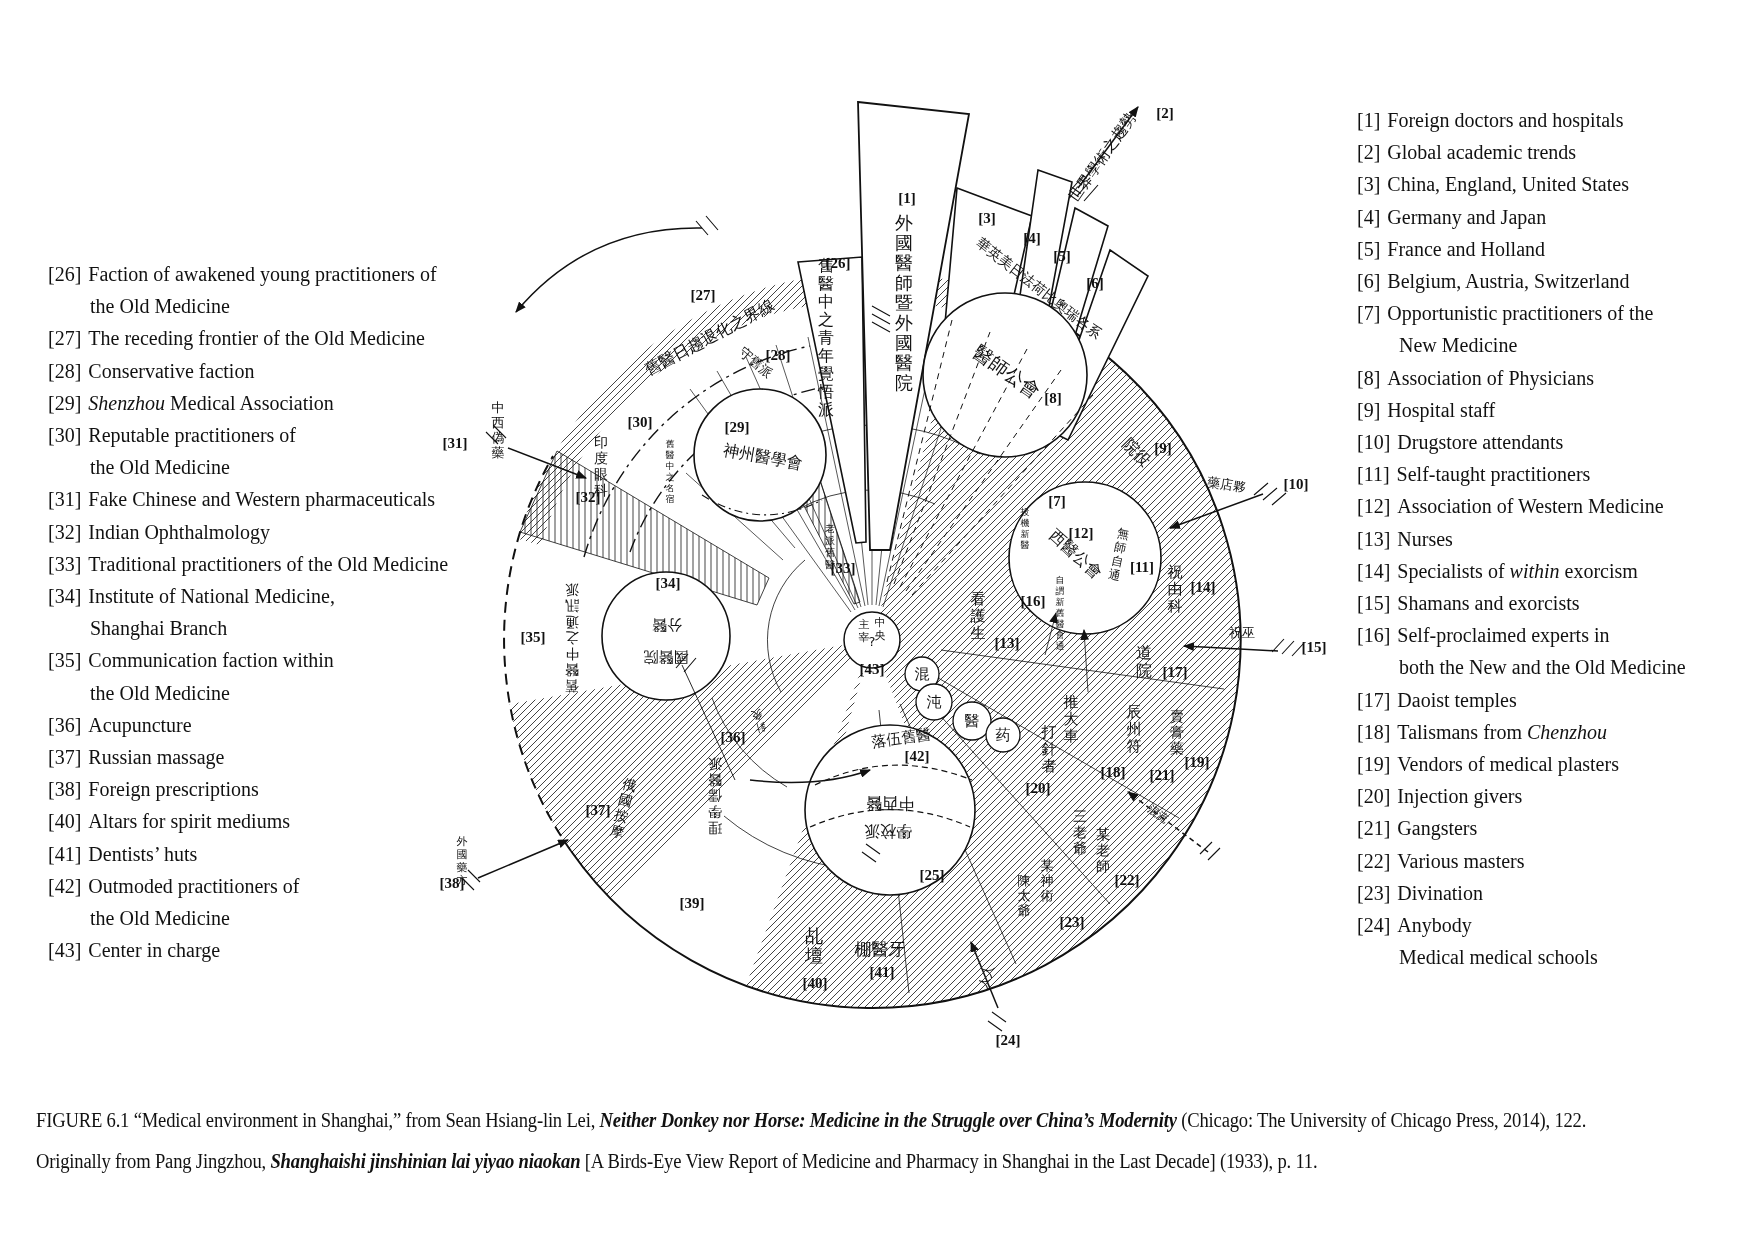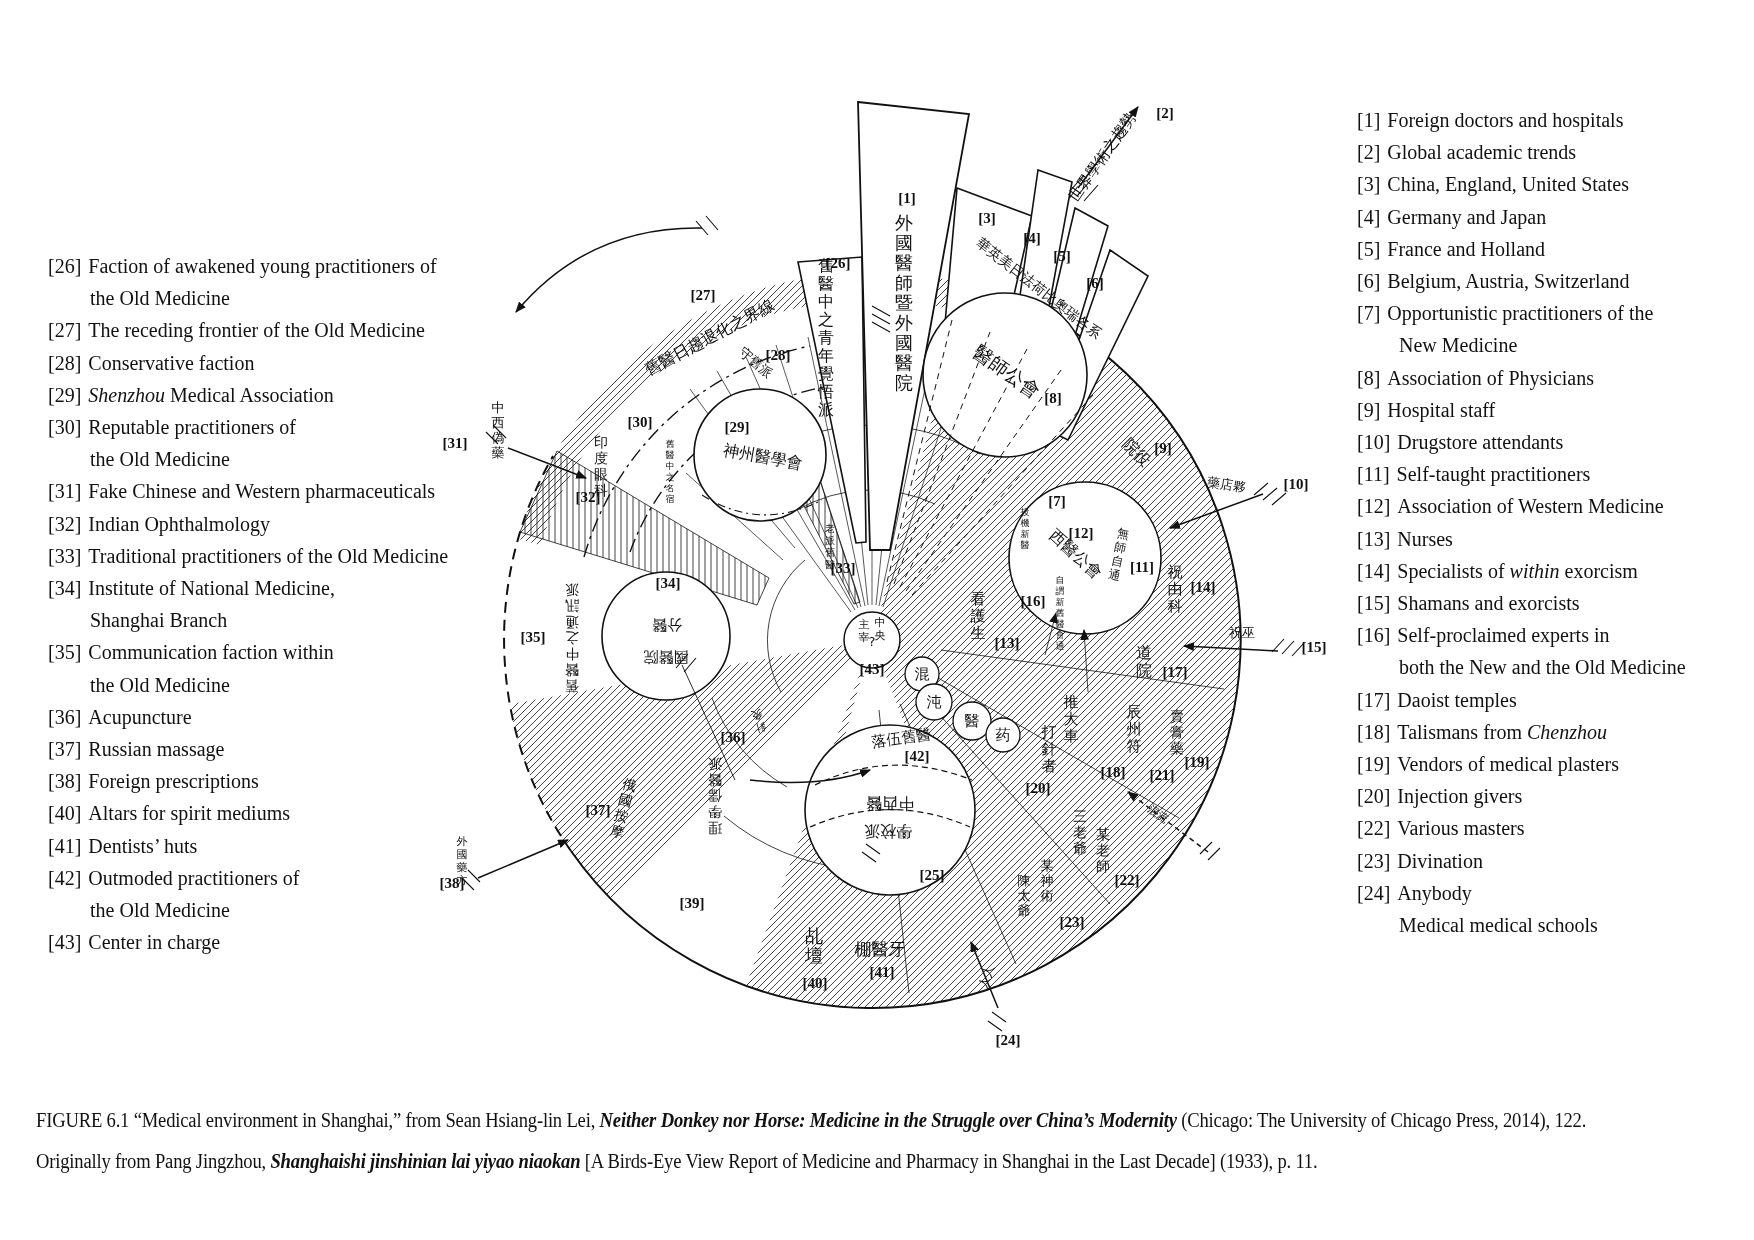--- a/index.html
+++ b/index.html
@@ -1,19 +1,19 @@
 <!DOCTYPE html>
 <html><head>
 <meta charset="utf-8">
 <style>
   html,body{margin:0;padding:0;background:#e8e8e8;}
   .page{position:relative;width:1754px;height:1240px;background:#ffffff;overflow:hidden;
         font-family:"Liberation Serif",serif;color:#111;}
   .legend{position:absolute;font-size:20px;line-height:32.2px;white-space:nowrap;}
-  .legend-left{left:48px;top:250px;}
+  .legend-left{left:48px;top:258px;}
   .legend-right{left:1357px;top:104px;}
   .leg-line.wrap{padding-left:42px;}
   .leg-num{margin-right:7px;}
   .caption{position:absolute;left:36px;top:1100px;width:1700px;font-size:20px;
            transform:scaleX(.93);transform-origin:left top;letter-spacing:-.2px;}
   .caption p{margin:0;line-height:41px;white-space:nowrap;}
   .caption .bi{font-weight:700;font-style:italic;}
   svg.diagram{position:absolute;left:420px;top:80px;}
   .num{font-family:"Liberation Serif",serif;font-weight:700;fill:#111;}
   .cn{font-family:"DejaVu Sans","DejaVu Serif",sans-serif;fill:#111;}
@@ -137,20 +137,23 @@
         <div class="leg-line"><span class="leg-num">[17]</span><span>Daoist temples</span></div>
       </div>
       <div>
         <div class="leg-line"><span class="leg-num">[18]</span><span>Talismans from </span><i>Chenzhou</i></div>
       </div>
       <div>
         <div class="leg-line"><span class="leg-num">[19]</span><span>Vendors of medical plasters</span></div>
       </div>
       <div>
         <div class="leg-line"><span class="leg-num">[20]</span><span>Injection givers</span></div>
+      </div>
+      <div>
+        <div class="leg-line"><span class="leg-num">[21]</span><span>Gangsters</span></div>
       </div>
       <div>
         <div class="leg-line"><span class="leg-num">[22]</span><span>Various masters</span></div>
       </div>
       <div>
         <div class="leg-line"><span class="leg-num">[23]</span><span>Divination</span></div>
       </div>
       <div>
         <div class="leg-line"><span class="leg-num">[24]</span><span>Anybody</span></div>
       </div>

